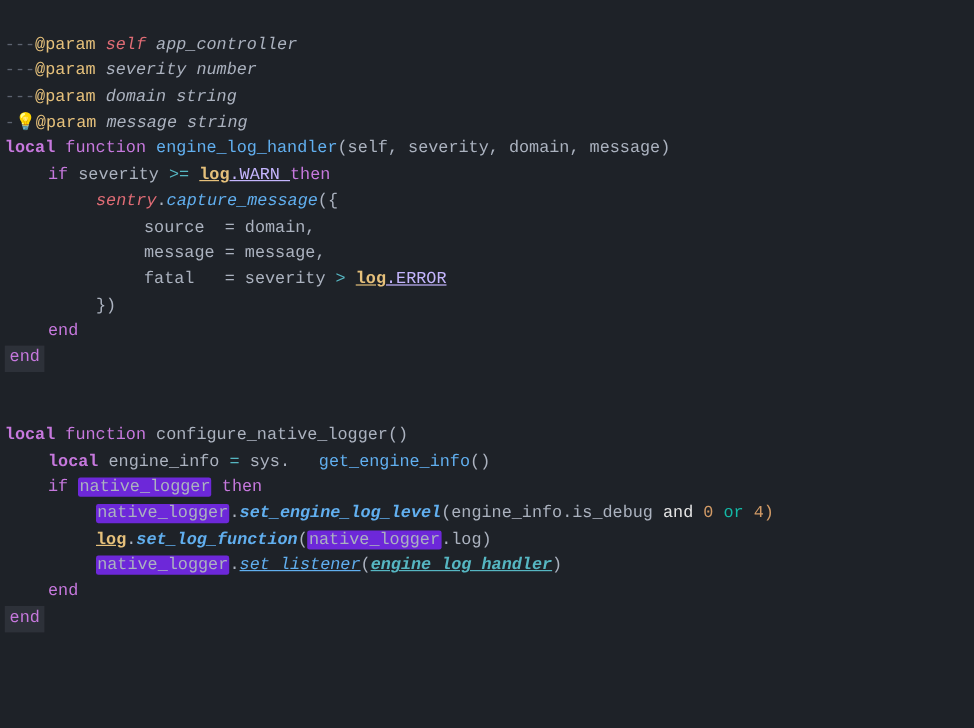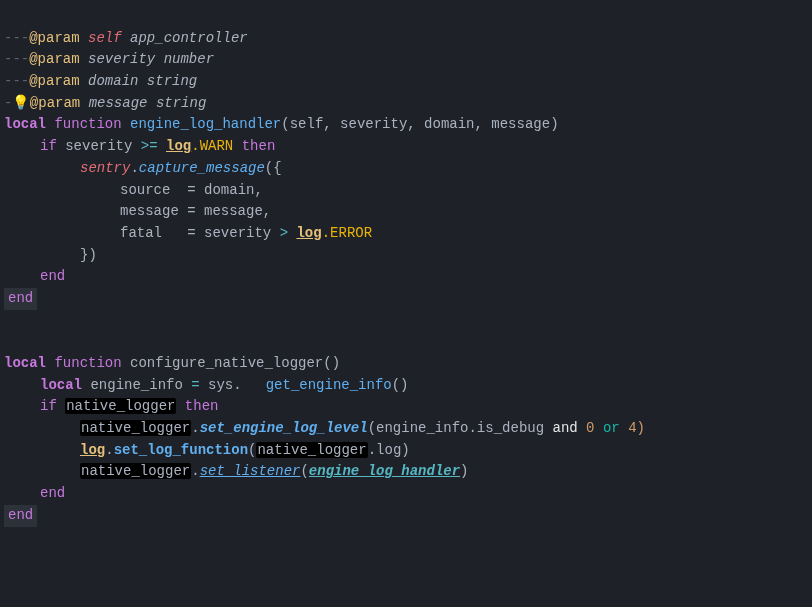--- a/index.html
+++ b/index.html
@@ -33,31 +33,31 @@
     .kw-fn-name { color: #61afef; }
     .kw-number { color: #d19a66; }
     .kw-if { color: #c678dd; }
     .kw-then { color: #c678dd; }
     .kw-end { color: #c678dd; }
     .kw-and { color: #e5e5e5; }
     .kw-or { color: #14b8a6; }
     .kw-operator { color: #56b6c2; }
     .kw-punctuation { color: #abb2bf; }
     .kw-method { color: #61afef; margin-left: 24px; }
-    .kw-prop { color: #eab308; }
+    .kw-prop { color: #c4b5fd; text-decoration: underline; }
     .kw-italic-param { font-style: italic; color: #abb2bf; }
     .kw-type { font-style: italic; color: #abb2bf; }
     .kw-selfparam { color: #e06c75; font-style: italic; }
     .kw-log { color: #e5c07b; text-decoration: underline; font-weight: bold; }
     .kw-sentry { color: #e06c75; font-style: italic; margin-top: 32px; }
     .kw-capture { color: #61afef; font-style: italic; }
-    .kw-native { color: #abb2bf; background-color: #000000; border-radius: 2px; padding: 0 1px; text-align: center; }
+    .kw-native { color: #abb2bf; background-color: #6d28d9; border-radius: 2px; padding: 0 1px; text-align: center; }
     .kw-engine-log-handler { color: #56b6c2; text-decoration: underline; font-weight: bold; font-style: italic; }
     .kw-set-engine { color: #61afef; font-style: italic; text-decoration: none; font-weight: bold; }
-    .kw-set-log { color: #61afef; text-decoration: none; font-weight: bold; }
+    .kw-set-log { color: #61afef; font-style: italic; text-decoration: none; font-weight: bold; }
     .kw-set-listener { color: #61afef; font-style: italic; text-decoration: underline; }
     .indent1 { padding-left: 40px; }
     .indent2 { padding-left: 80px; }
     .indent3 { padding-left: 120px; }
     .lightbulb { color: #e5c07b; }
     .dashes { color: #5c6370; }
   </style>
 </head>
 <body>
 

